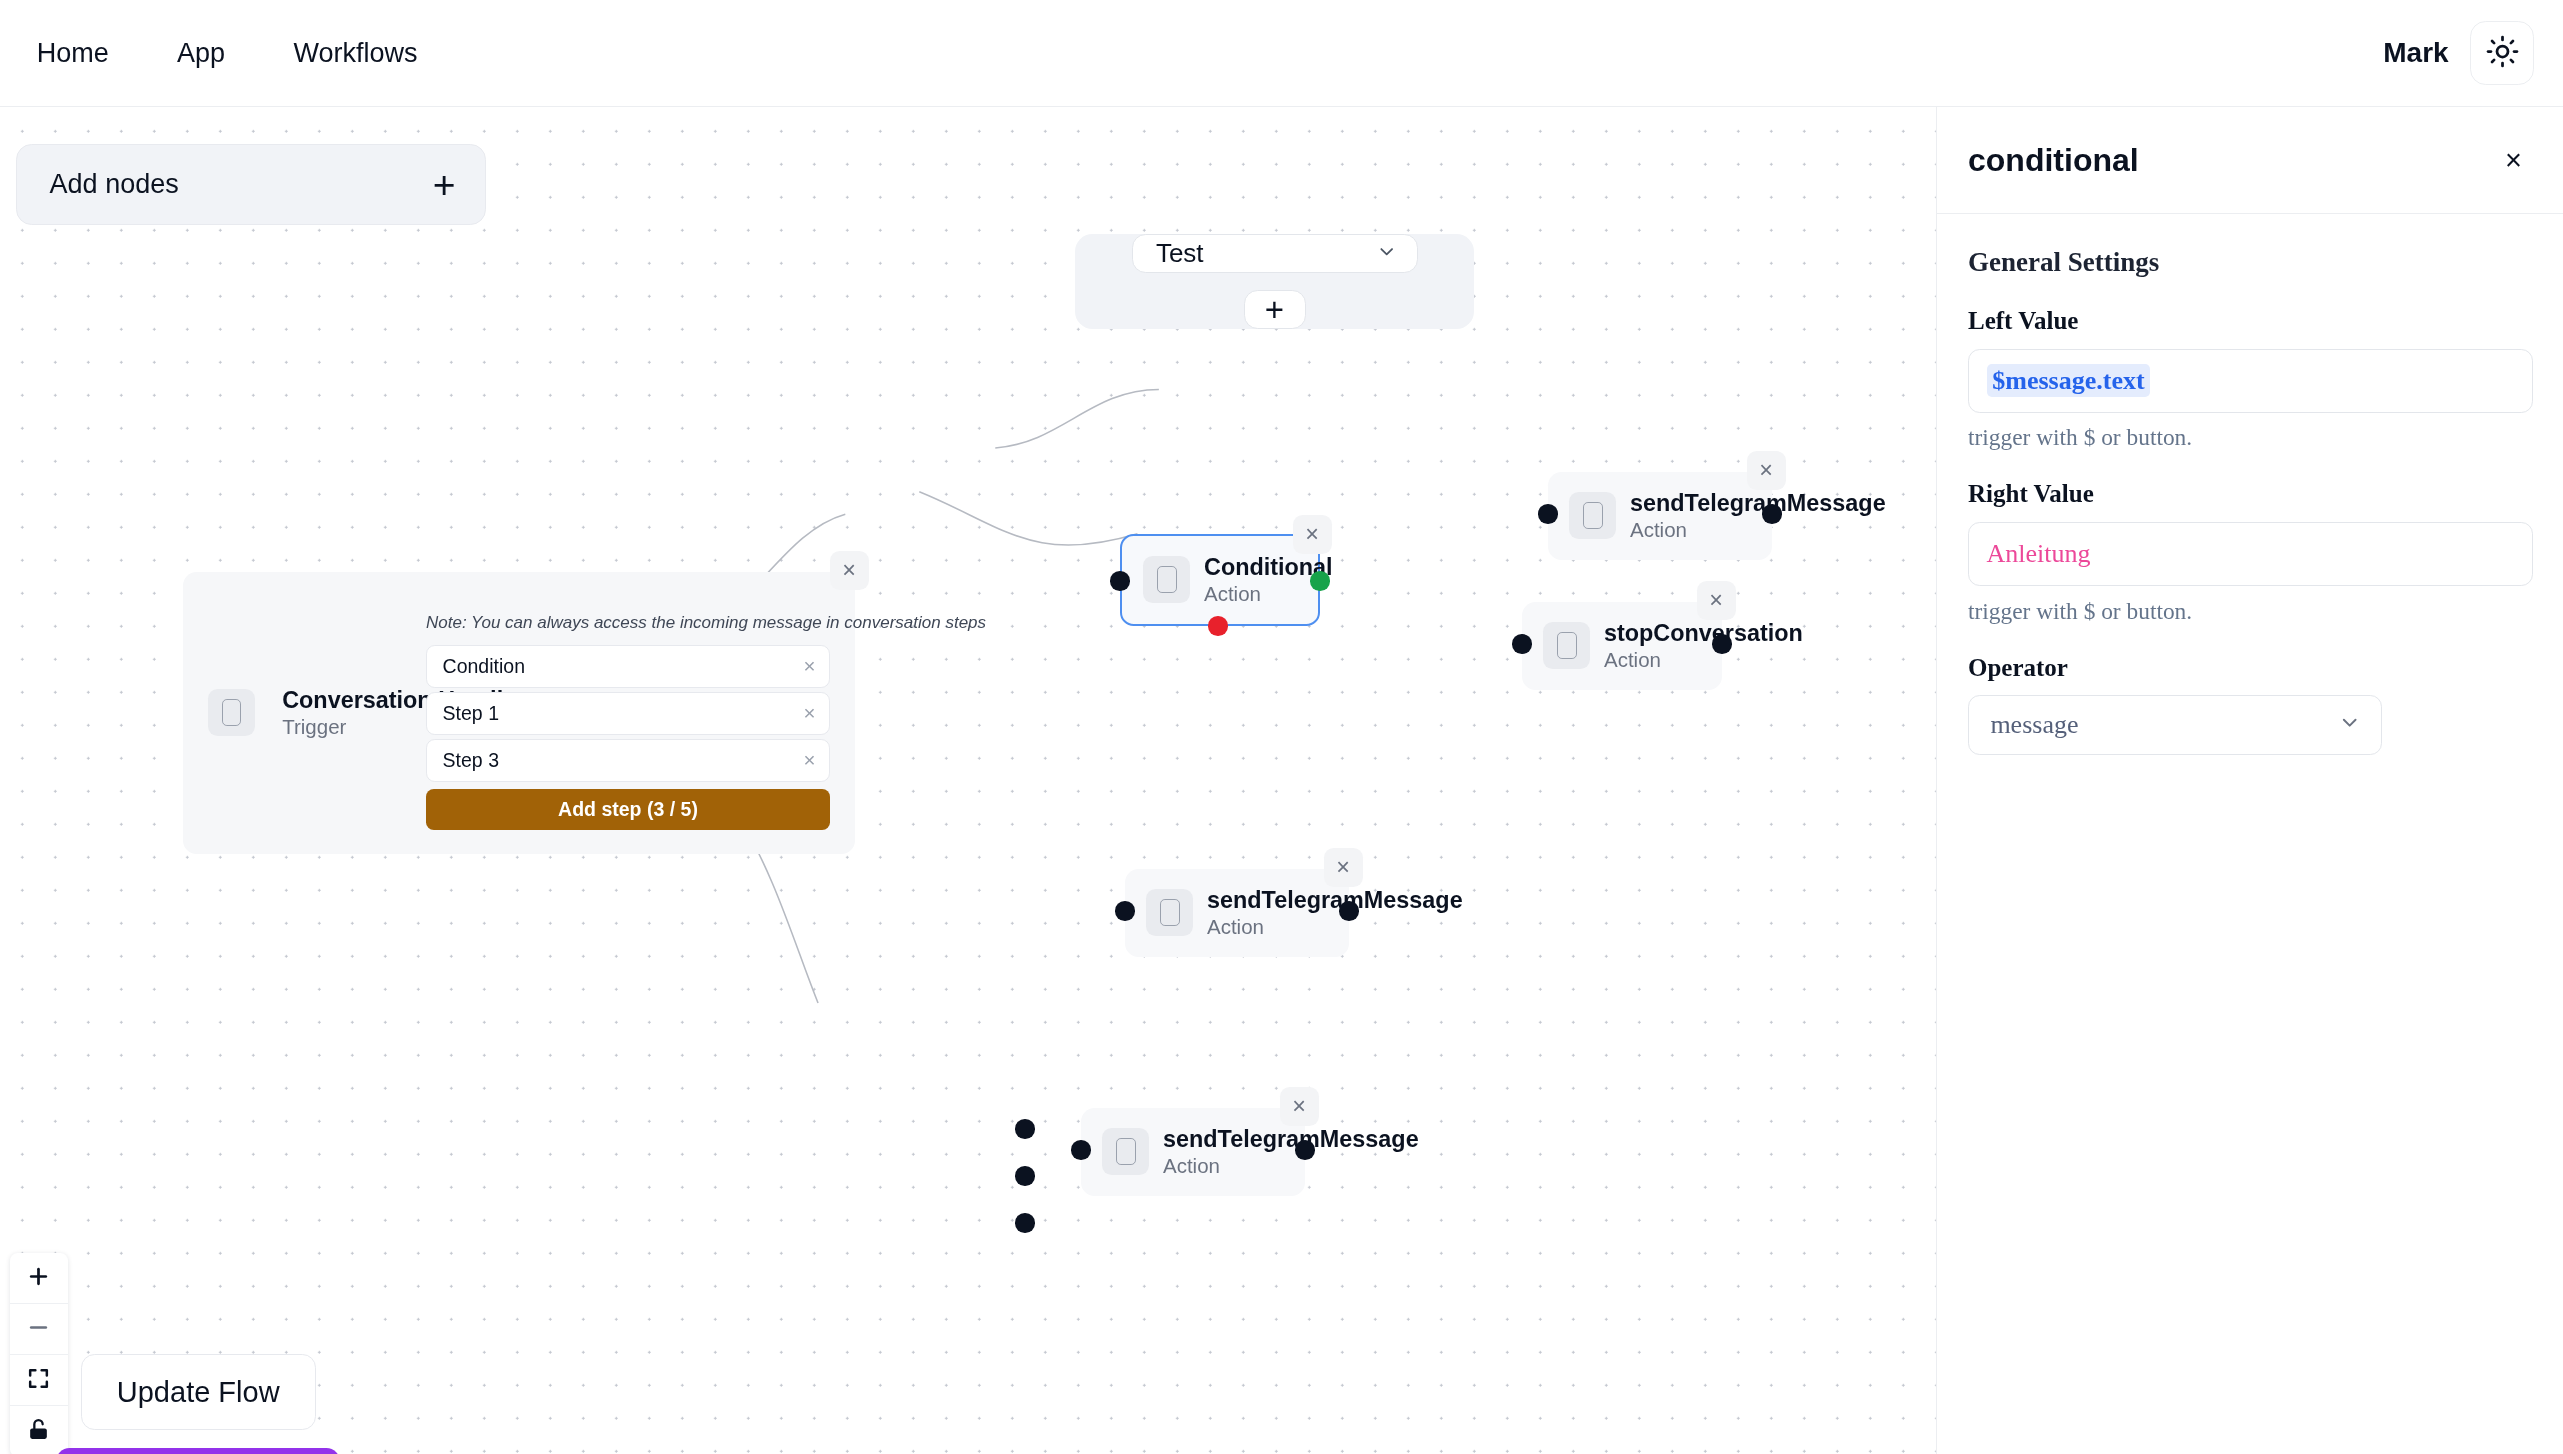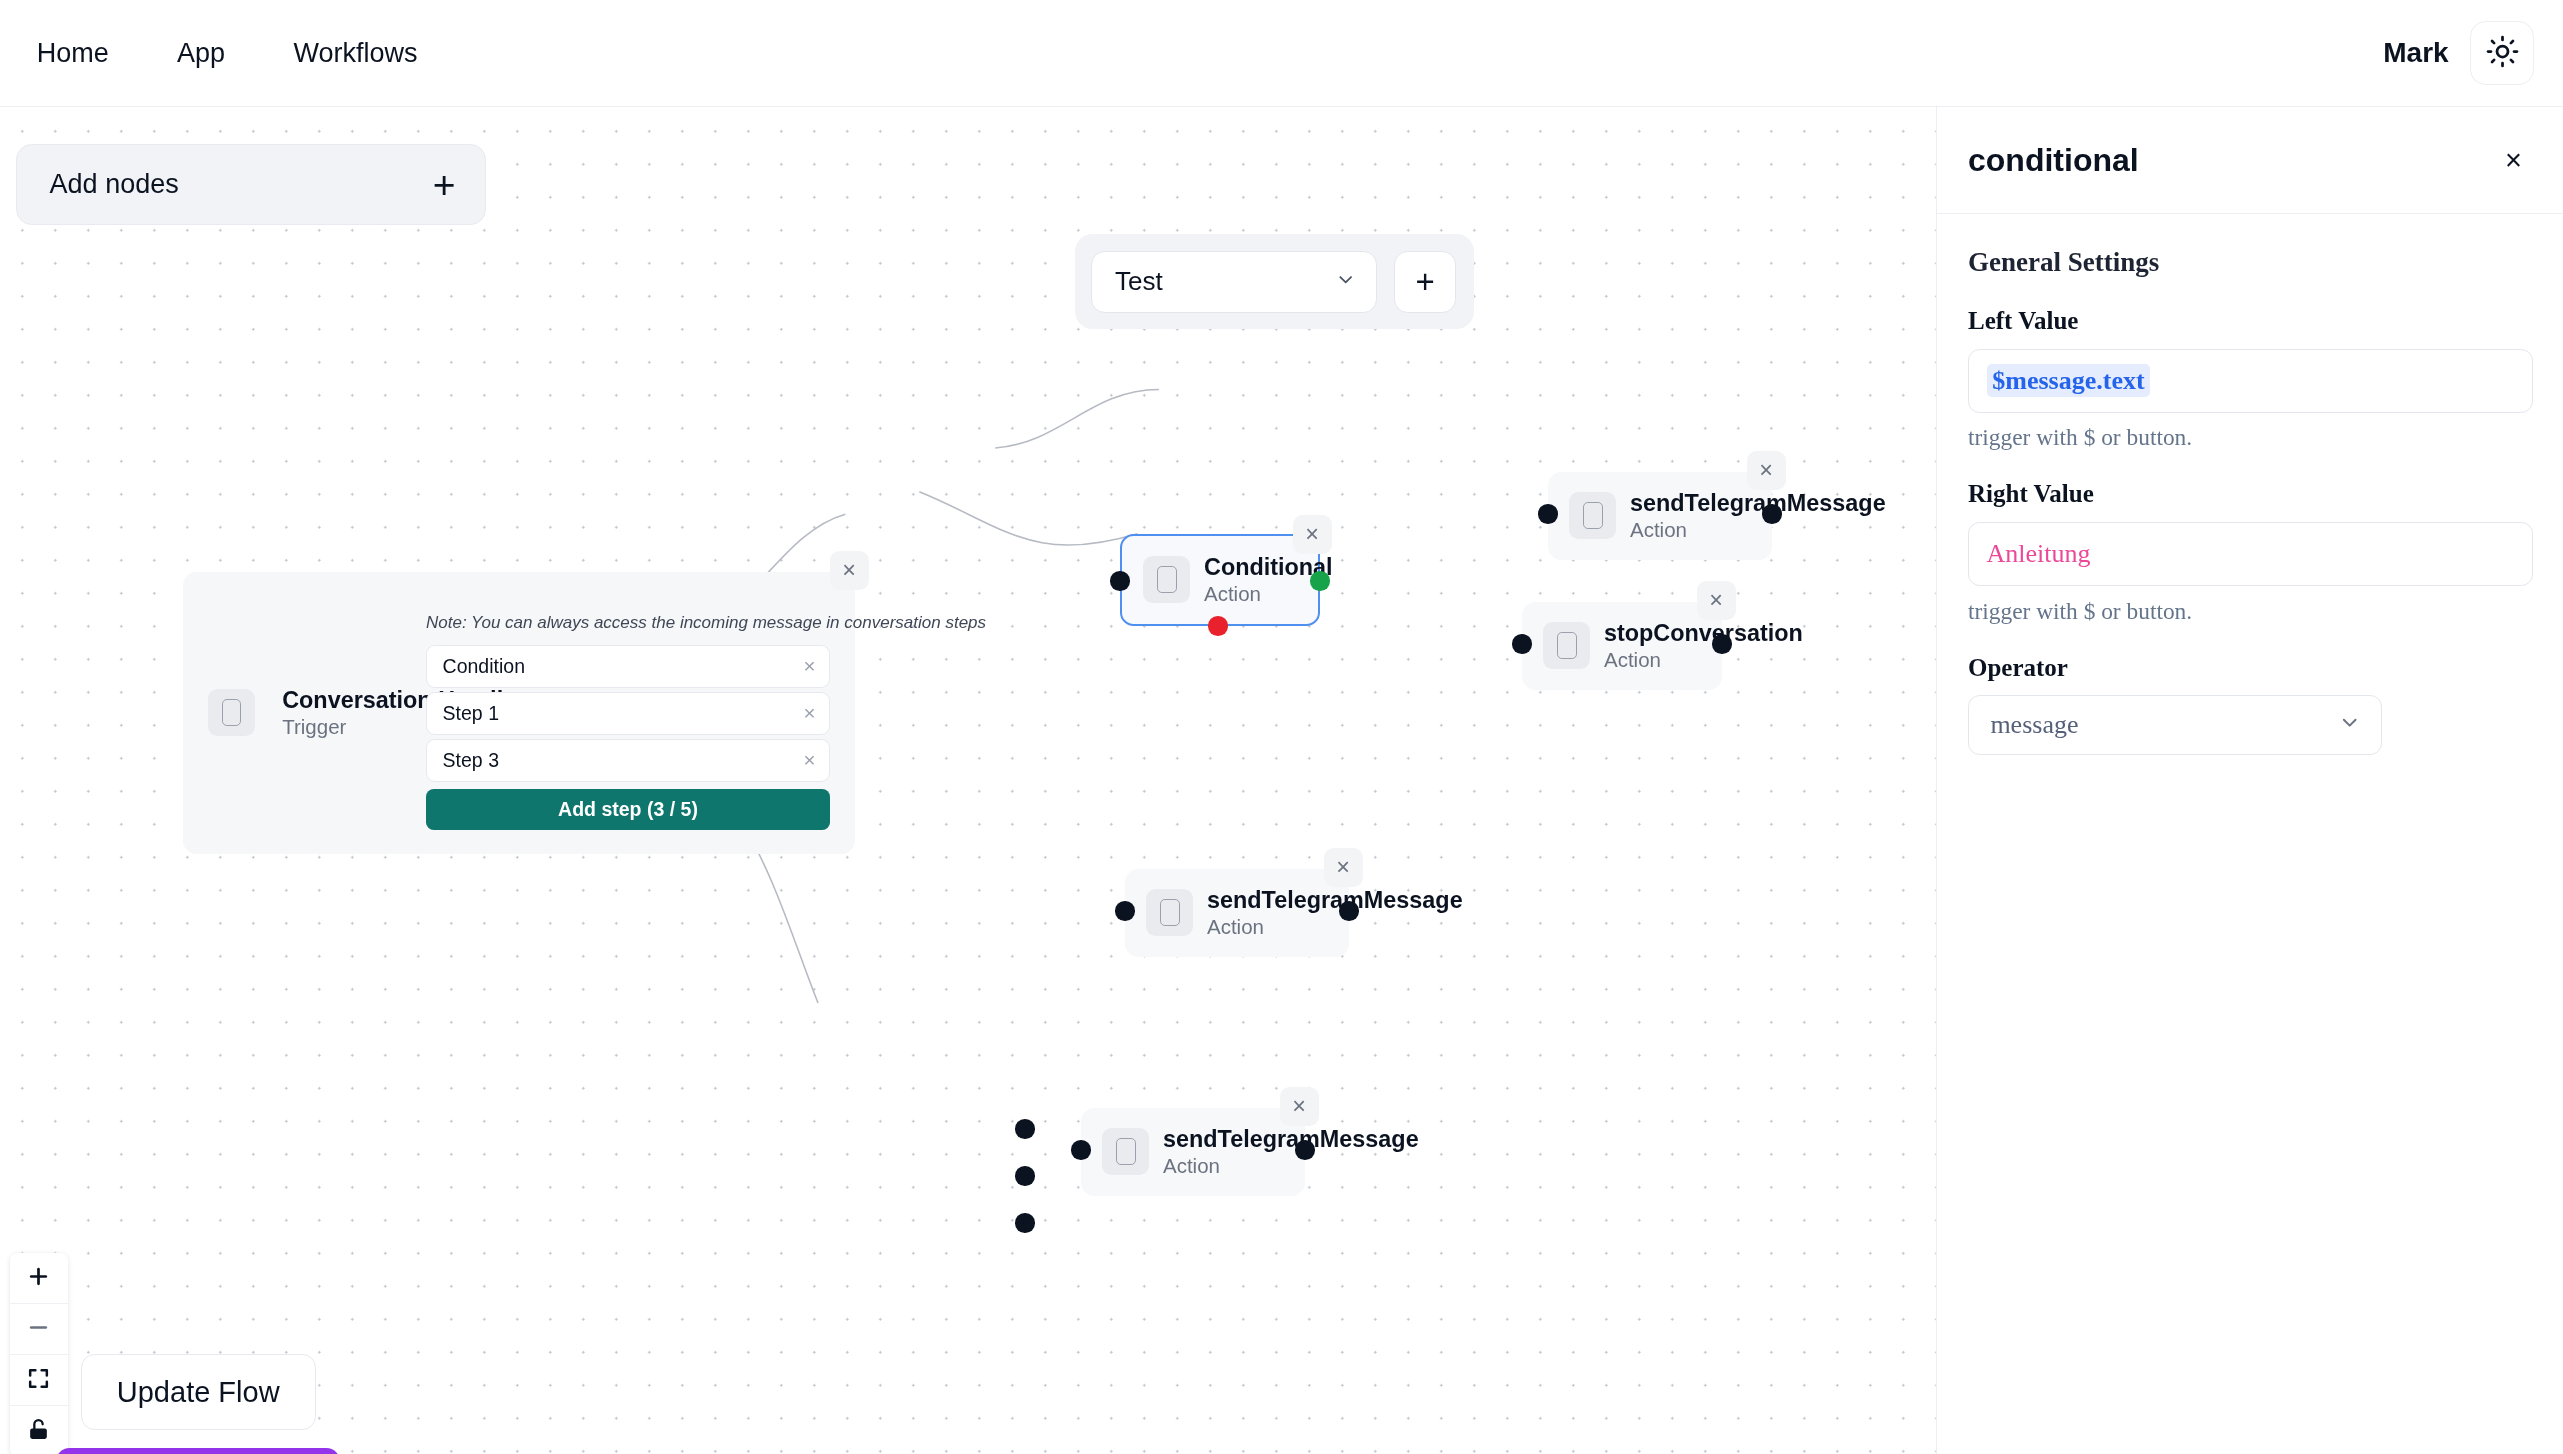--- a/index.html
+++ b/index.html
@@ -63,20 +63,21 @@
   .add-nodes-label { font-size: 27px; color: #0b1220; }
   .plus-glyph { font-size: 39px; line-height: 1; color: #0b1220; font-weight: 500; }
 
   
   .flow-picker {
     position: absolute; left: 1075px; top: 127px;
     width: 399px; height: 95px;
     background: #f1f3f7; border-radius: 17.5px;
     display: flex; align-items: center; gap: 17.5px;
     padding: 0 15.6px;
+    flex-direction: column;
   }
   .flow-select {
     width: 286px; height: 62px;
     background: #fff; border: 1px solid #e3e6eb; border-radius: 13.6px;
     display: flex; align-items: center; justify-content: space-between;
     padding: 0 19.5px 0 23.4px; cursor: pointer;
   }
   .flow-select-label { font-size: 26px; color: #0b1220; }
   .flow-add {
     width: 62px; height: 62px; background: #fff;
@@ -146,21 +147,21 @@
   .step-row {
     width: 404px; height: 43px;
     background: #fff; border: 1px solid #e7e9ee; border-radius: 8.8px;
     display: flex; align-items: center; justify-content: space-between;
     padding: 0 13.6px 0 15.6px; margin-bottom: 3.9px; cursor: text;
   }
   .step-label { font-size: 19.5px; color: #0b1220; }
   .step-x { font-size: 20.5px; color: #9aa1ad; cursor: pointer; line-height: 1; }
   .add-step-btn {
     width: 404px; height: 41px; margin-top: 7.8px;
-    background: #0f766e; color: #fff; border-radius: 7.8px;
+    background: #a16207; color: #fff; border-radius: 7.8px;
     display: flex; align-items: center; justify-content: center;
     font-size: 19.5px; font-weight: 700; cursor: pointer;
   }
   .ch-close {
     position: absolute; top: -21.4px; right: -13.6px;
     width: 39px; height: 39px; border-radius: 9.7px;
     background: #f3f4f6;
     display: flex; align-items: center; justify-content: center;
     font-size: 23.4px; color: #6b7280; cursor: pointer;
   }

